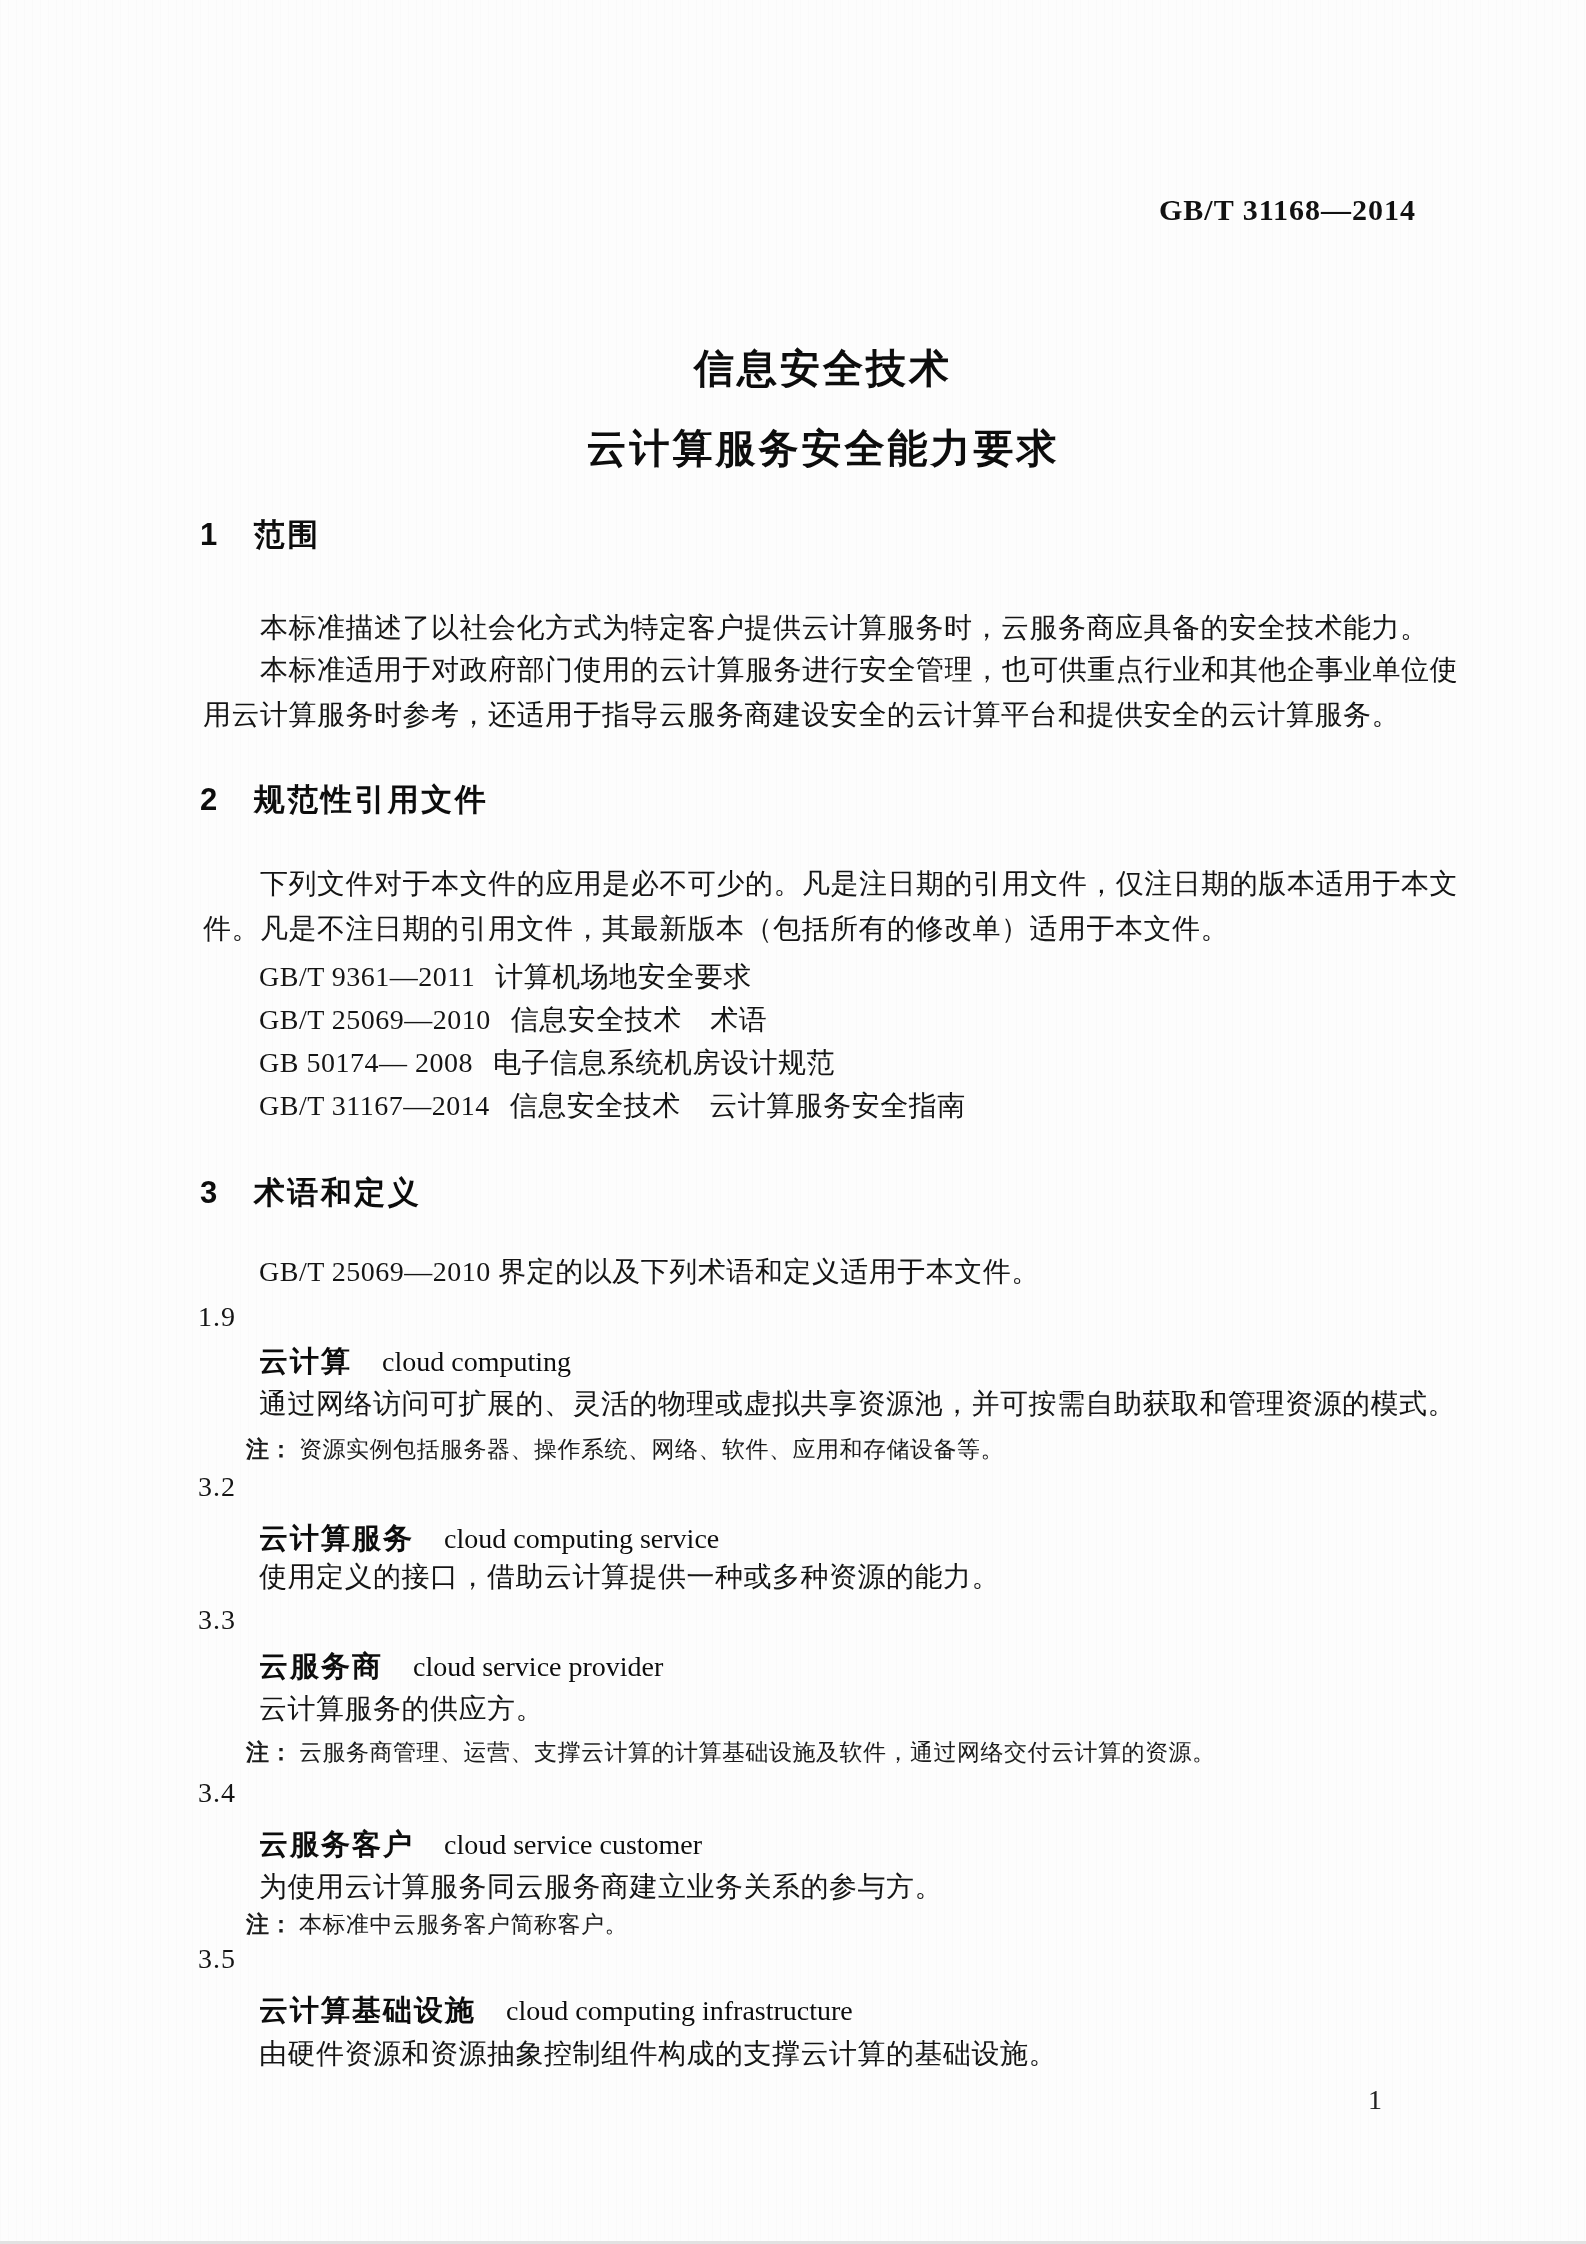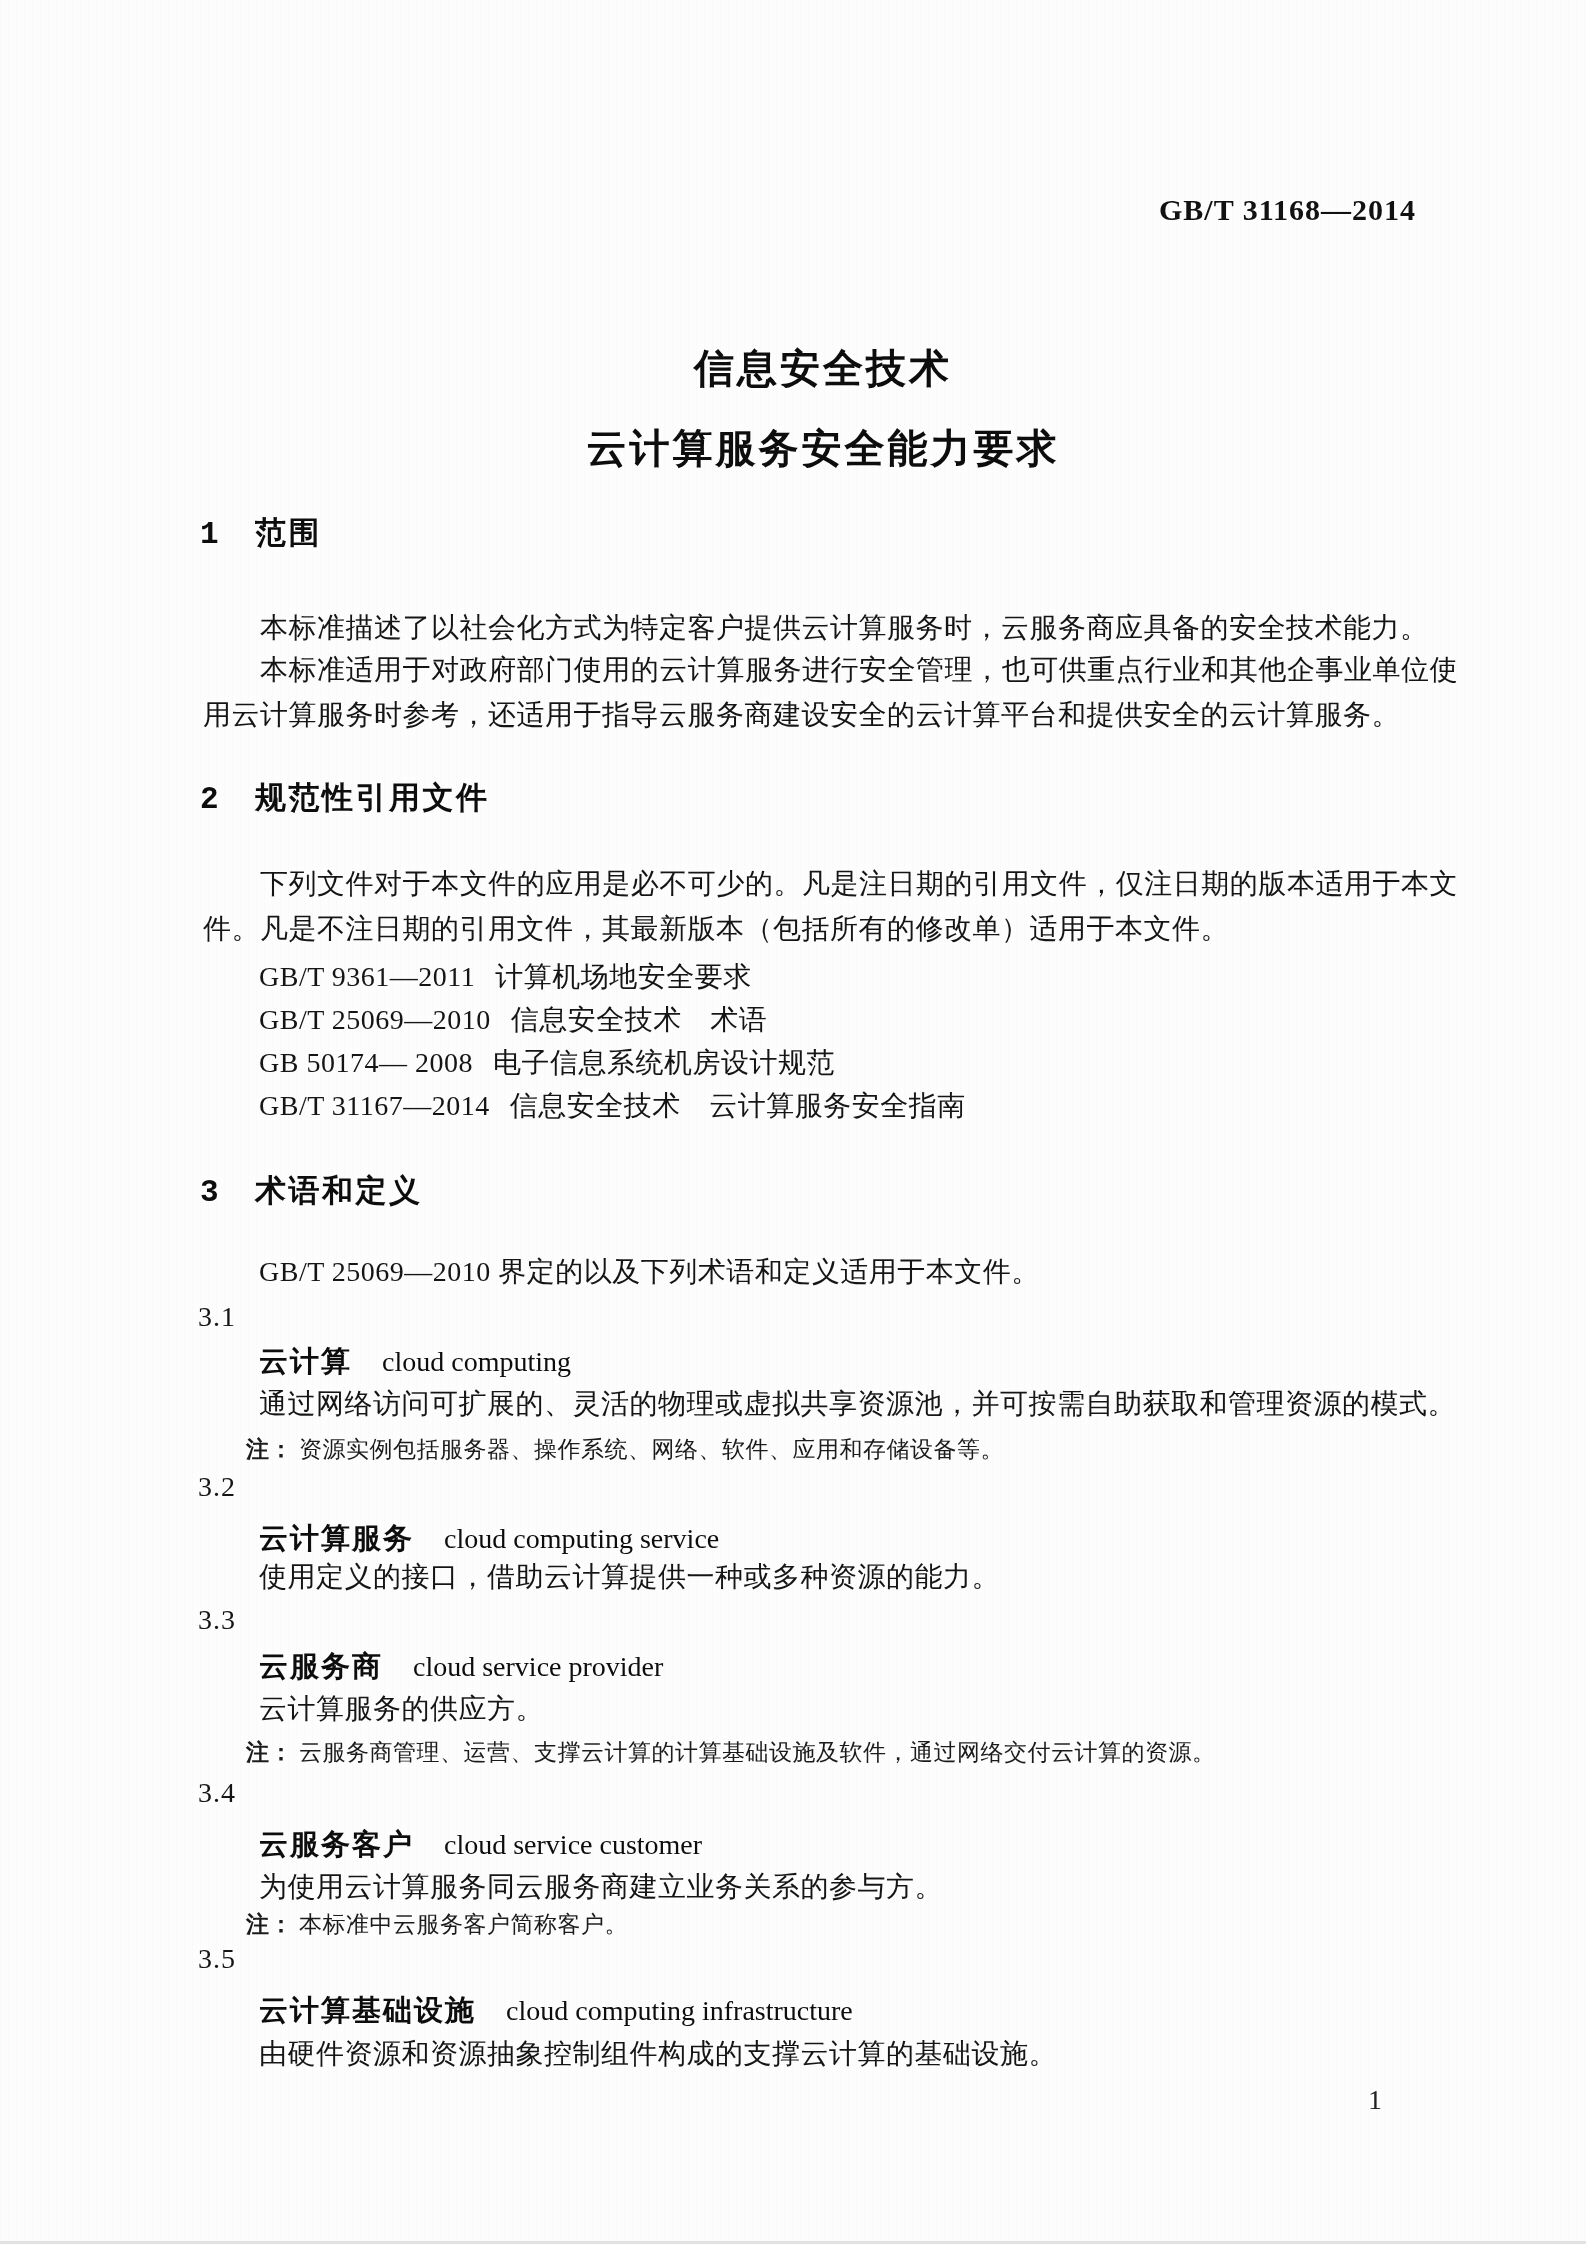--- a/index.html
+++ b/index.html
@@ -35,21 +35,21 @@
     top: 328px; left: 203px; width: 1240px;
     text-align: center;
     font-family: "Liberation Sans", "DejaVu Sans", sans-serif;
     font-weight: bold; font-size: 40px; line-height: 80px;
     letter-spacing: 3px; color: #0d0d0d;
   }
 
   
   .h-sec {
     left: 200px; width: 1255px;
-    font-family: Liberation Mono, monospace;
+    font-family: Liberation Sans, sans-serif;
     font-weight: bold; font-size: 31px; line-height: 37px;
     letter-spacing: 2.5px; color: #0d0d0d;
   }
   .sec-num { margin-right: 34px; }
 
   
   .para {
     left: 203px; width: 1255px;
     font-size: 28px; line-height: 45px; letter-spacing: 0.5px;
     text-align: justify; color: #151515;
@@ -136,21 +136,21 @@
   </div>
   <div class="abs ref-row" style="top:1084px">
     <span class="ref-code">GB/T 31167—2014</span><span class="ref-title">信息安全技术　云计算服务安全指南</span>
   </div>
 
   <div class="abs h-sec" style="top:1174px">
     <span class="sec-num">3</span><span>术语和定义</span>
   </div>
   <div class="abs ref-row" style="top:1250px">GB/T 25069—2010 界定的以及下列术语和定义适用于本文件。</div>
 
-  <div class="abs term-num" style="top:1300px">3.1</div>
+  <div class="abs term-num" style="top:1300px">1.9</div>
   <div class="abs term-line" style="top:1343px">
     <span class="term-zh">云计算</span><span class="term-en">cloud computing</span>
   </div>
   <div class="abs def" style="top:1384px">通过网络访问可扩展的、灵活的物理或虚拟共享资源池，并可按需自助获取和管理资源的模式。</div>
   <div class="abs note" style="top:1434px">
     <span class="note-label">注：</span><span>资源实例包括服务器、操作系统、网络、软件、应用和存储设备等。</span>
   </div>
 
   <div class="abs term-num" style="top:1470px">3.2</div>
   <div class="abs term-line" style="top:1520px">

